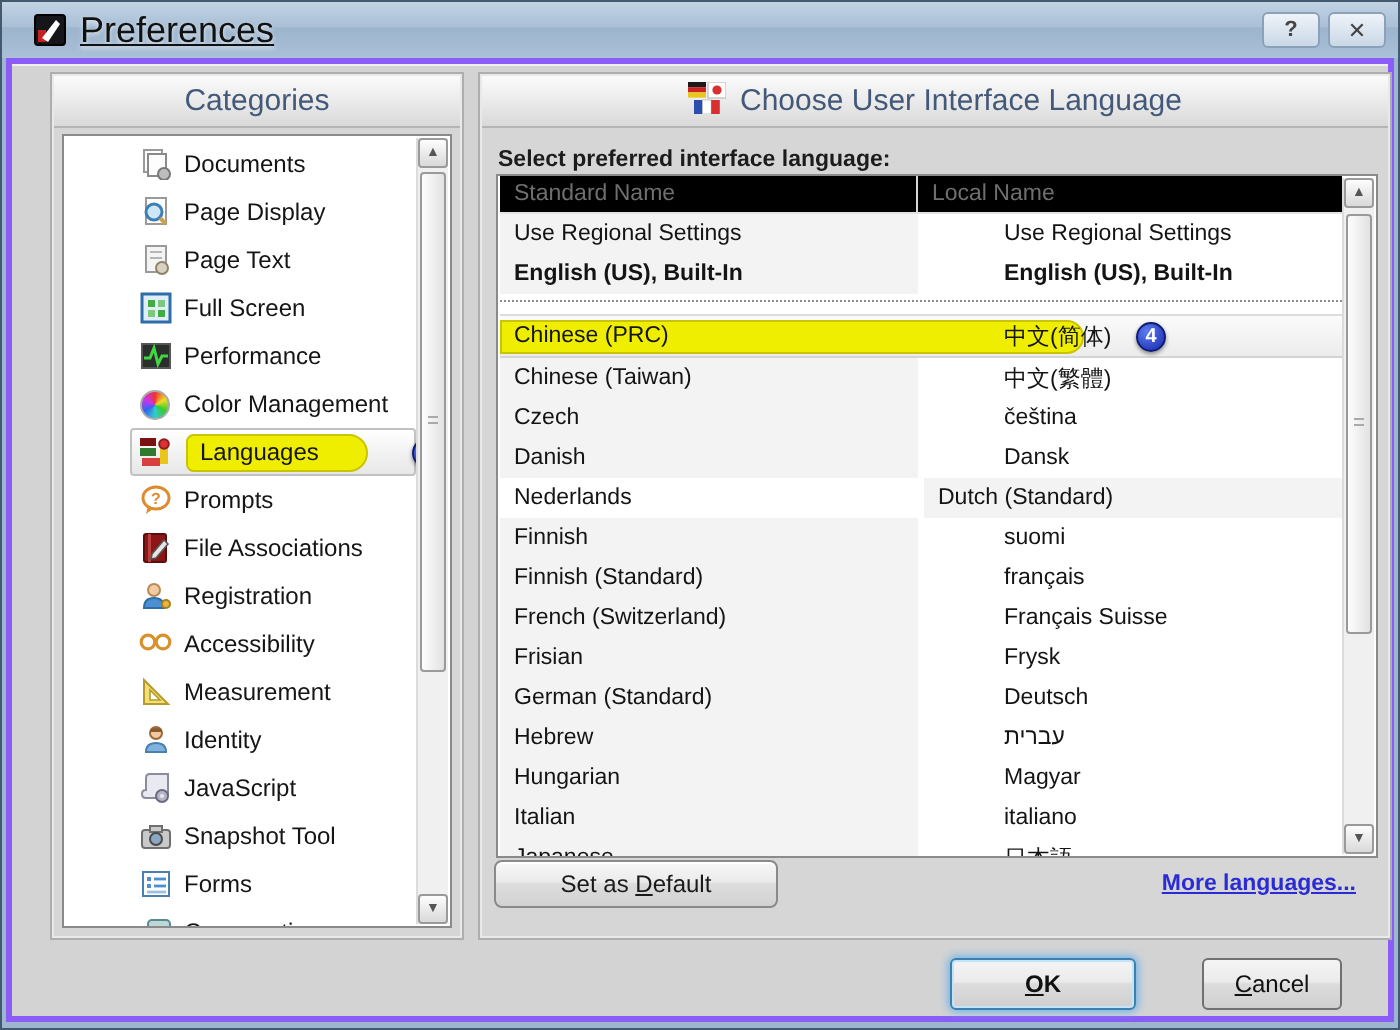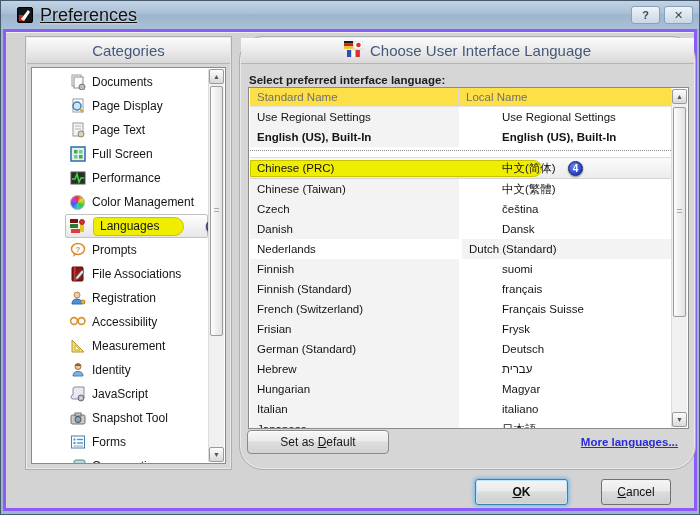--- a/index.html
+++ b/index.html
@@ -34,25 +34,25 @@
   .cat-item .badge { margin-left:16px; }
 
   
   .vscroll { position:absolute; top:1px; bottom:1px; right:1px; width:16px; background:#f0f0f0; border-left:1px solid #dcdcdc; }
   .sb-btn { position:absolute; left:0; right:0; height:15px; background:linear-gradient(180deg,#fdfdfd,#d9d9d9); border:1px solid #9a9a9a; border-radius:2px; color:#555; font-size:7px; display:flex; align-items:center; justify-content:center; }
   .sb-up { top:0; } .sb-down { bottom:0; }
   .sb-thumb { position:absolute; left:1px; right:1px; background:linear-gradient(90deg,#fdfdfd,#e2e2e2); border:1px solid #9a9a9a; border-radius:2px; }
   .sb-grip { position:absolute; left:3px; right:3px; top:50%; height:6px; margin-top:-3px; background:repeating-linear-gradient(180deg,#aaa 0 1px,transparent 1px 3px); }
 
   
-  .right-panel { left:233px; top:4px; width:457px; height:434px;border-radius:24px; }
+  .right-panel { left:233px; top:4px; width:457px; height:434px; }
   .select-label { position:absolute; left:9px; top:37px; font-size:11.5px; font-weight:bold; color:#1c1c1c; }
 
   .lang-table { position:absolute; left:8px; top:50px; width:441px; height:342px; background:#fff; border:1px solid #8a8a8a; }
-  .thead { position:absolute; left:1px; right:17px; top:0; height:19px; display:flex; background:#fde047; border-bottom:1px solid #e3e3e3; }
+  .thead { position:absolute; left:1px; right:17px; top:0; height:19px; display:flex; background:#000000; border-bottom:1px solid #e3e3e3; }
   .th { font-size:11.5px; color:#6f6f6f; padding:3px 0 0 7px; }
   .th.std { width:209px; border-right:1px solid #d8d8d8; }
   .tbody { position:absolute; left:1px; right:17px; top:19px; bottom:0; overflow:hidden; }
   .trow { position:relative; height:20px; display:flex; align-items:center;gap:36px; }
   .cell { font-size:11.5px; color:#141414; padding-left:7px; white-space:nowrap; position:relative; z-index:2; }
   .cell.std { width:209px; align-self:stretch; display:flex; align-items:center; background:#f3f3f3; }
   .cell.loc { flex:1; }
   .trow.bold .cell { font-weight:bold; }
   .sep-row { height:7px; background:#fff; }
   .sep-row .dotted { border-bottom:1px dotted #8d8d8d; margin-top:3px; }

